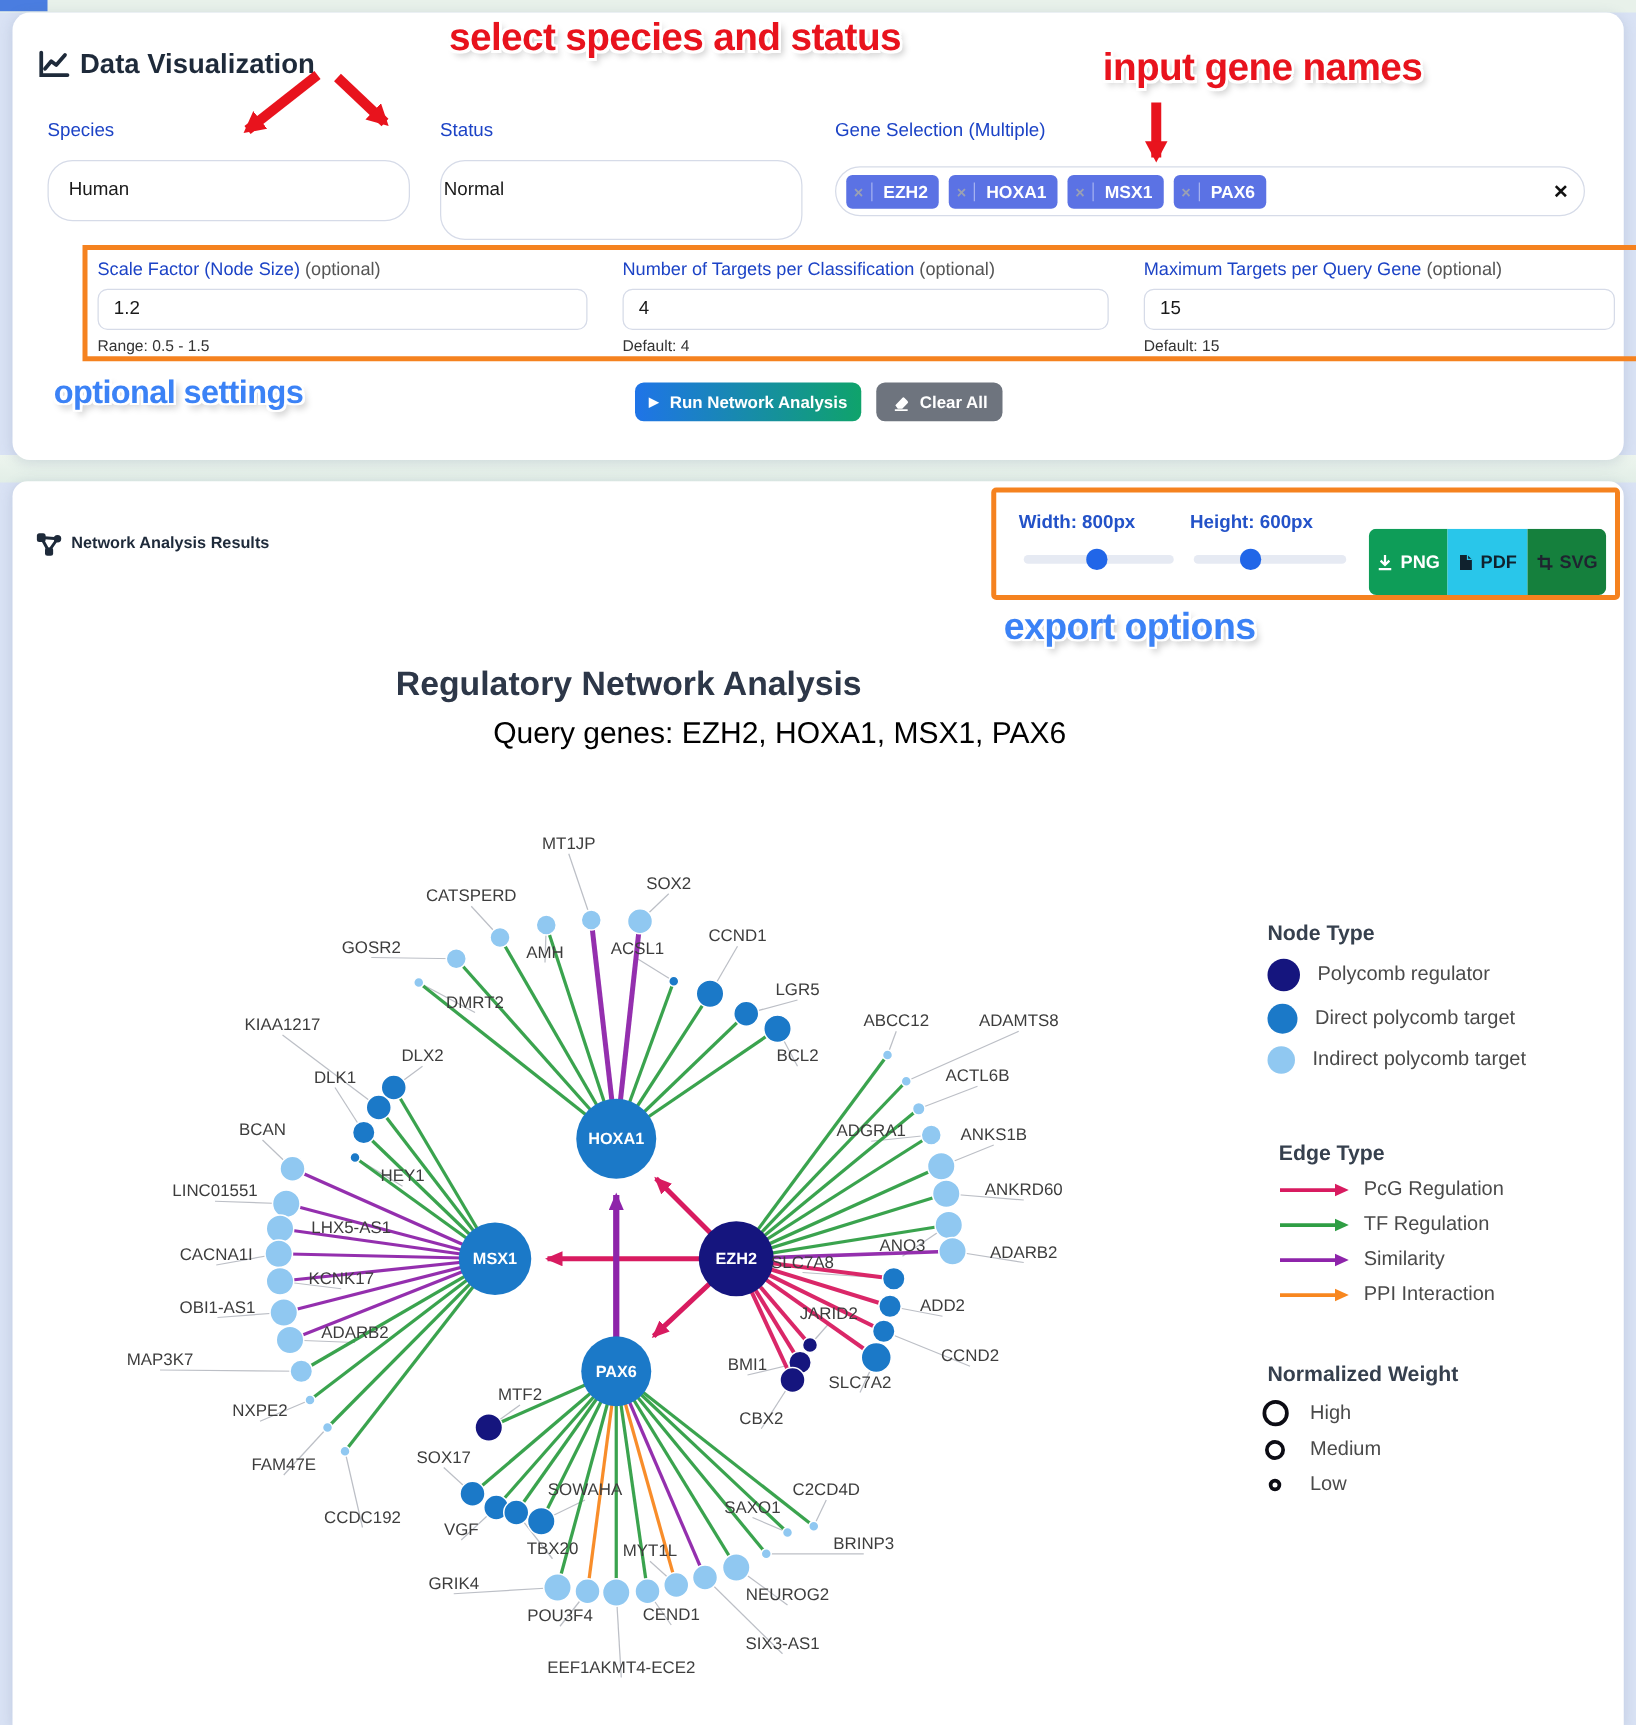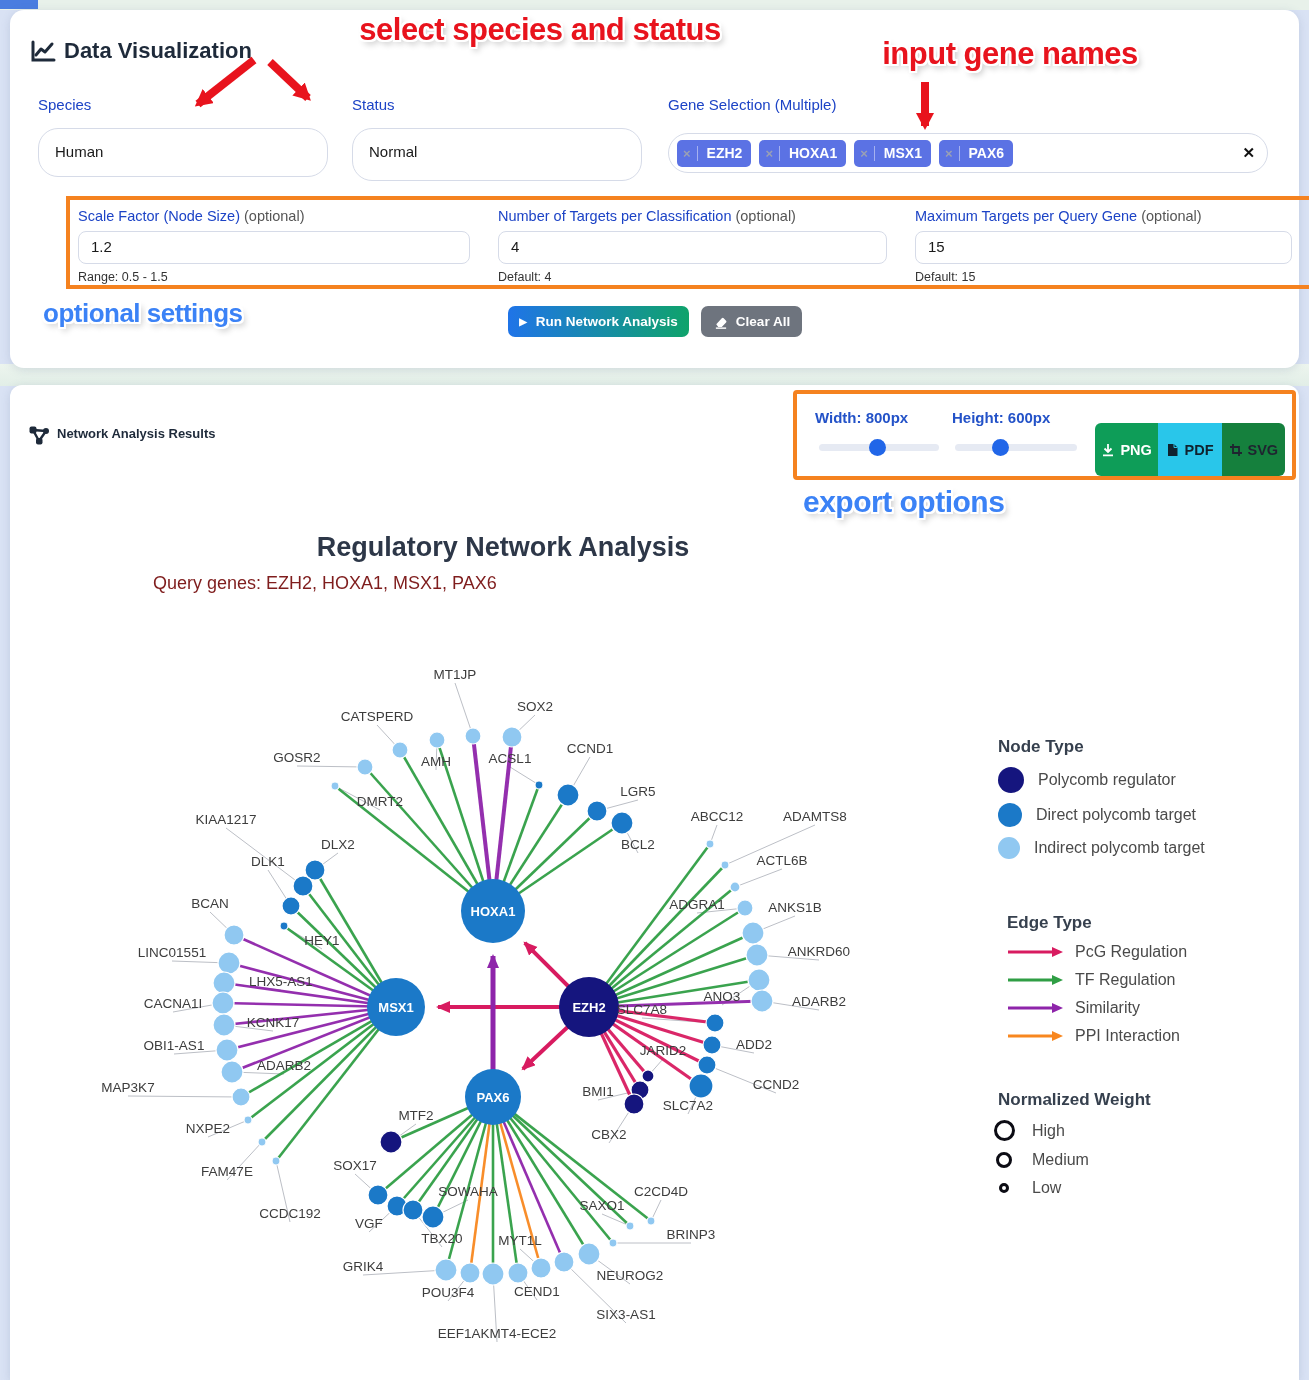--- a/index.html
+++ b/index.html
@@ -10,21 +10,21 @@
   .card{position:absolute;background:#fff;box-shadow:0 2px 10px rgba(90,110,150,.20);}
   .card1{left:10px;top:10px;width:1289px;height:358px;border-radius:14px;}
   .card2{left:10px;top:385px;width:1289px;height:995px;border-radius:12px 12px 0 0;}
   .card-title{position:absolute;font-weight:bold;color:#1e2a3a;}
   .c1-title{left:54px;top:28px;font-size:22px;}
   .c2-title{left:47px;top:41px;font-size:13px;}
   .icon-box{position:absolute;}
   .fld-label{position:absolute;font-size:15px;color:#1c43c6;}
   .ipt{background:#fff;border:1.5px solid #d6dbe8;border-radius:20px;font-size:15px;color:#1a1a1a;box-sizing:border-box;}
   .species-ipt{position:absolute;left:28px;top:118px;width:290px;height:49px;line-height:46px;padding-left:16px;}
-  .status-ipt{position:absolute;left:342px;top:118px;width:290px;height:53px;line-height:46px;padding-left:16px;}
+  .status-ipt{position:absolute;left:342px;top:118px;width:290px;height:64px;line-height:46px;padding-left:2px;}
   .genes-ipt{position:absolute;left:658px;top:123px;width:600px;height:40px;display:flex;align-items:center;padding:0 12px 0 8px;gap:8px;}
   .tag{display:flex;align-items:center;height:27px;background:#5b72e4;border-radius:5px;overflow:hidden;}
   .tag-x{color:#9aa0b4;font-size:13px;font-weight:bold;padding:0 6px;border-right:1px solid rgba(255,255,255,.45);}
   .tag-name{color:#fff;font-weight:bold;font-size:14px;padding:0 9px;}
   .genes-clear{margin-left:auto;color:#111;font-weight:bold;font-size:15px;cursor:default;}
   .opt-box{position:absolute;left:20px;top:186px;width:1258px;height:93px;border:4px solid #f5821f;box-sizing:border-box;display:grid;grid-template-columns:420px 417px 1fr;padding:8px 0 0 8px;margin-left:36px;}
   .opt-cell{padding-right:28px;}
   .opt-label-row{font-size:14.5px;margin-bottom:7px;}
   .opt-label{color:#1c43c6;}
   .opt-suffix{color:#555;}
@@ -43,22 +43,22 @@
   .a-opt{left:33px;top:288px;width:240px;font-size:26px;text-align:left;}
   .a-export{left:793px;top:100px;width:260px;font-size:30px;text-align:left;}
   .arrow-svg{position:absolute;overflow:visible;}
   .export-box{position:absolute;left:783px;top:5px;width:503px;height:90px;border:4px solid #f5821f;border-radius:4px;background:#fff;box-sizing:border-box;}
   .sl-label{position:absolute;font-size:15px;font-weight:bold;color:#2352c8;}
   .sl-track{position:absolute;height:7px;border-radius:4px;background:#e6eaf3;}
   .sl-thumb{position:absolute;top:-5px;width:17px;height:17px;border-radius:50%;background:#2166e8;}
   .export-btns{position:absolute;left:298px;top:29px;width:190px;height:53px;display:flex;border-radius:6px;overflow:hidden;}
   .ebtn{flex:1;display:flex;align-items:center;justify-content:center;gap:5px;font-weight:bold;font-size:14.5px;}
   .chart-title{position:absolute;left:143px;top:147px;width:700px;text-align:center;font-size:27px;font-weight:bold;color:#2d3748;}
-  .chart-sub{position:absolute;left:143px;top:188px;width:700px;text-align:left;font-size:18px;color:#7f1d1d;}
-  .legend{position:absolute;}
+  .chart-sub{position:absolute;left:143px;top:188px;width:700px;text-align:right;font-size:24px;color:#000000;}
+  .legend{position:absolute;margin-left:16px;}
   .lg-title{font-size:17px;font-weight:bold;color:#36404e;}
   .lg-row{display:flex;align-items:center;margin-top:10px;}
   .lg-dot{border-radius:50%;margin-right:14px;flex:none;}
   .lg-label{font-size:16px;color:#4a4a4a;}
   .lg-ring{border-radius:50%;box-sizing:border-box;margin-right:14px;flex:none;background:#fff;}
   .net-svg{position:absolute;left:0;top:235px;}
   .net-svg text{font-family:"Liberation Sans",sans-serif;}
 </style>
 </head>
 <body>

